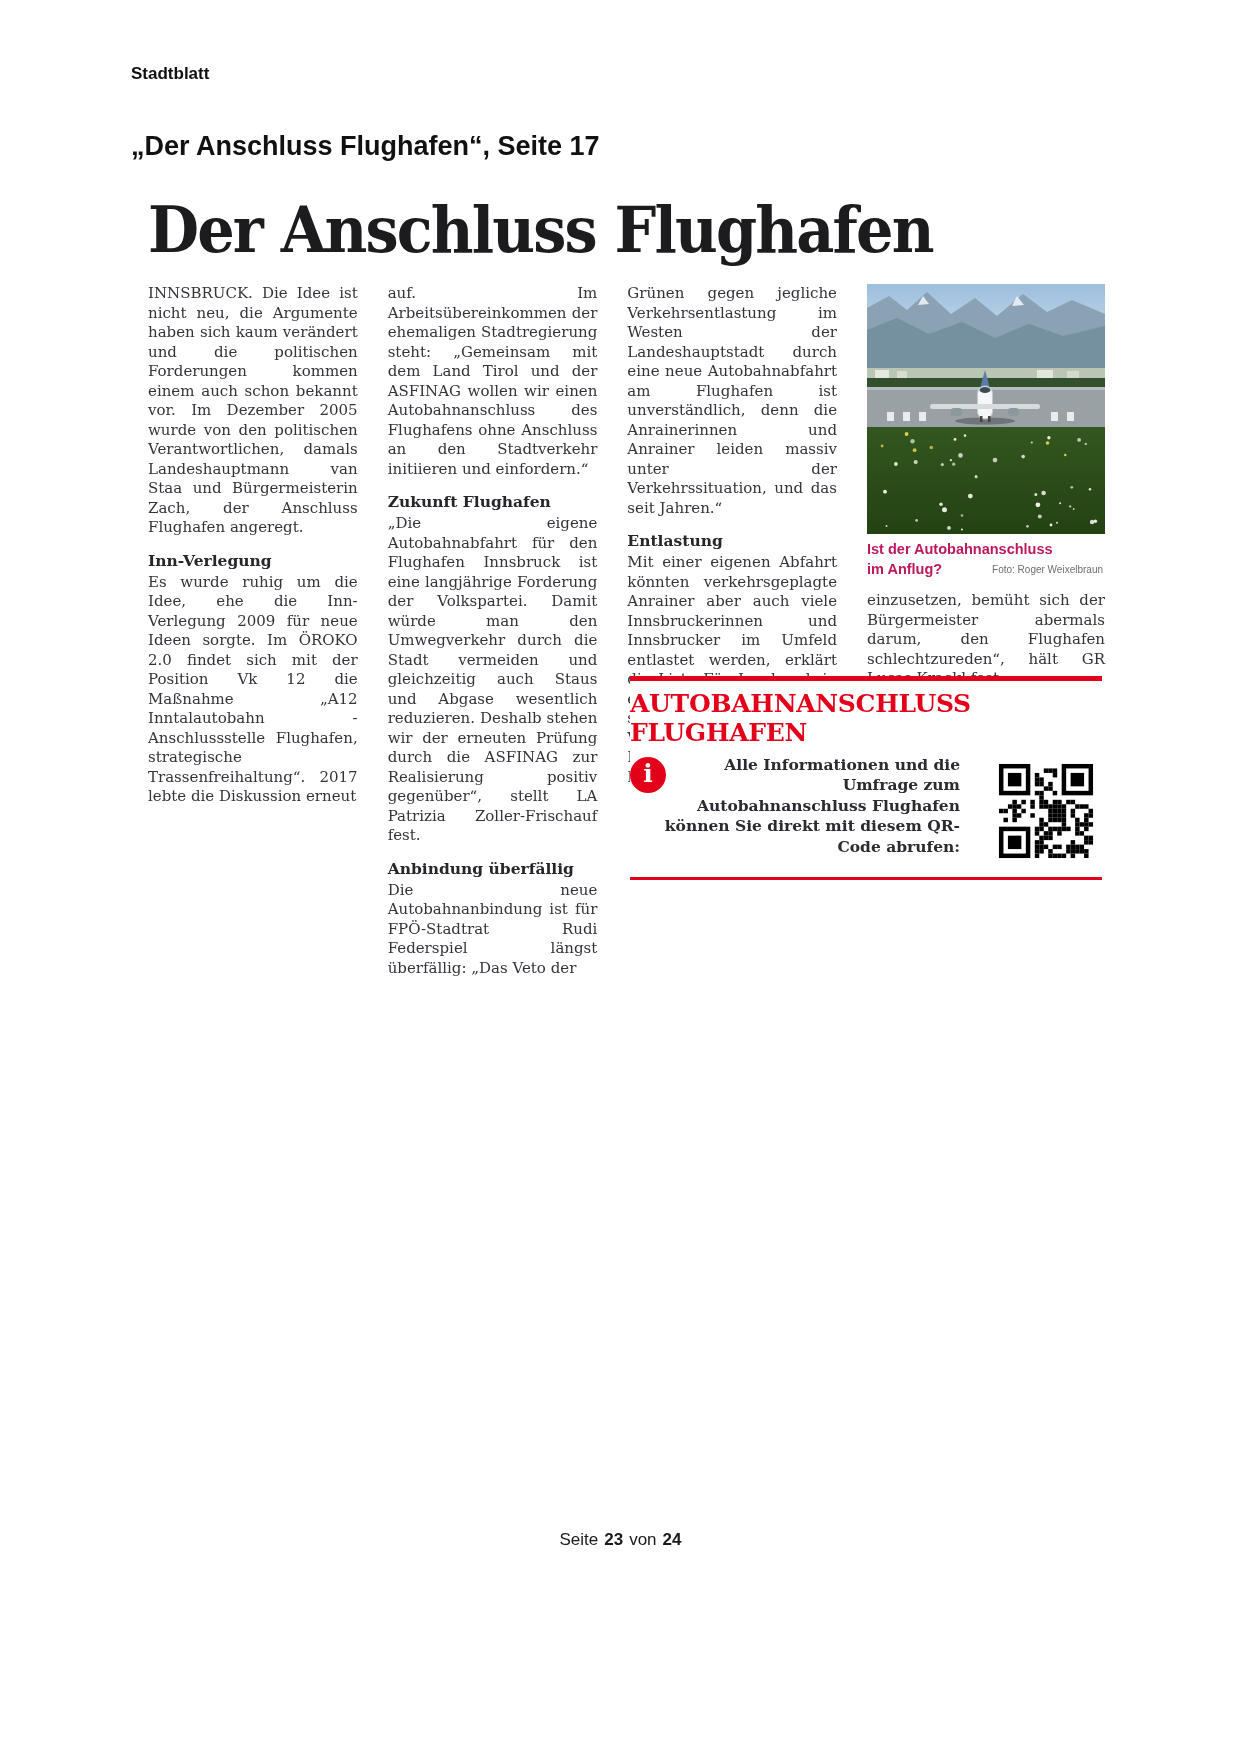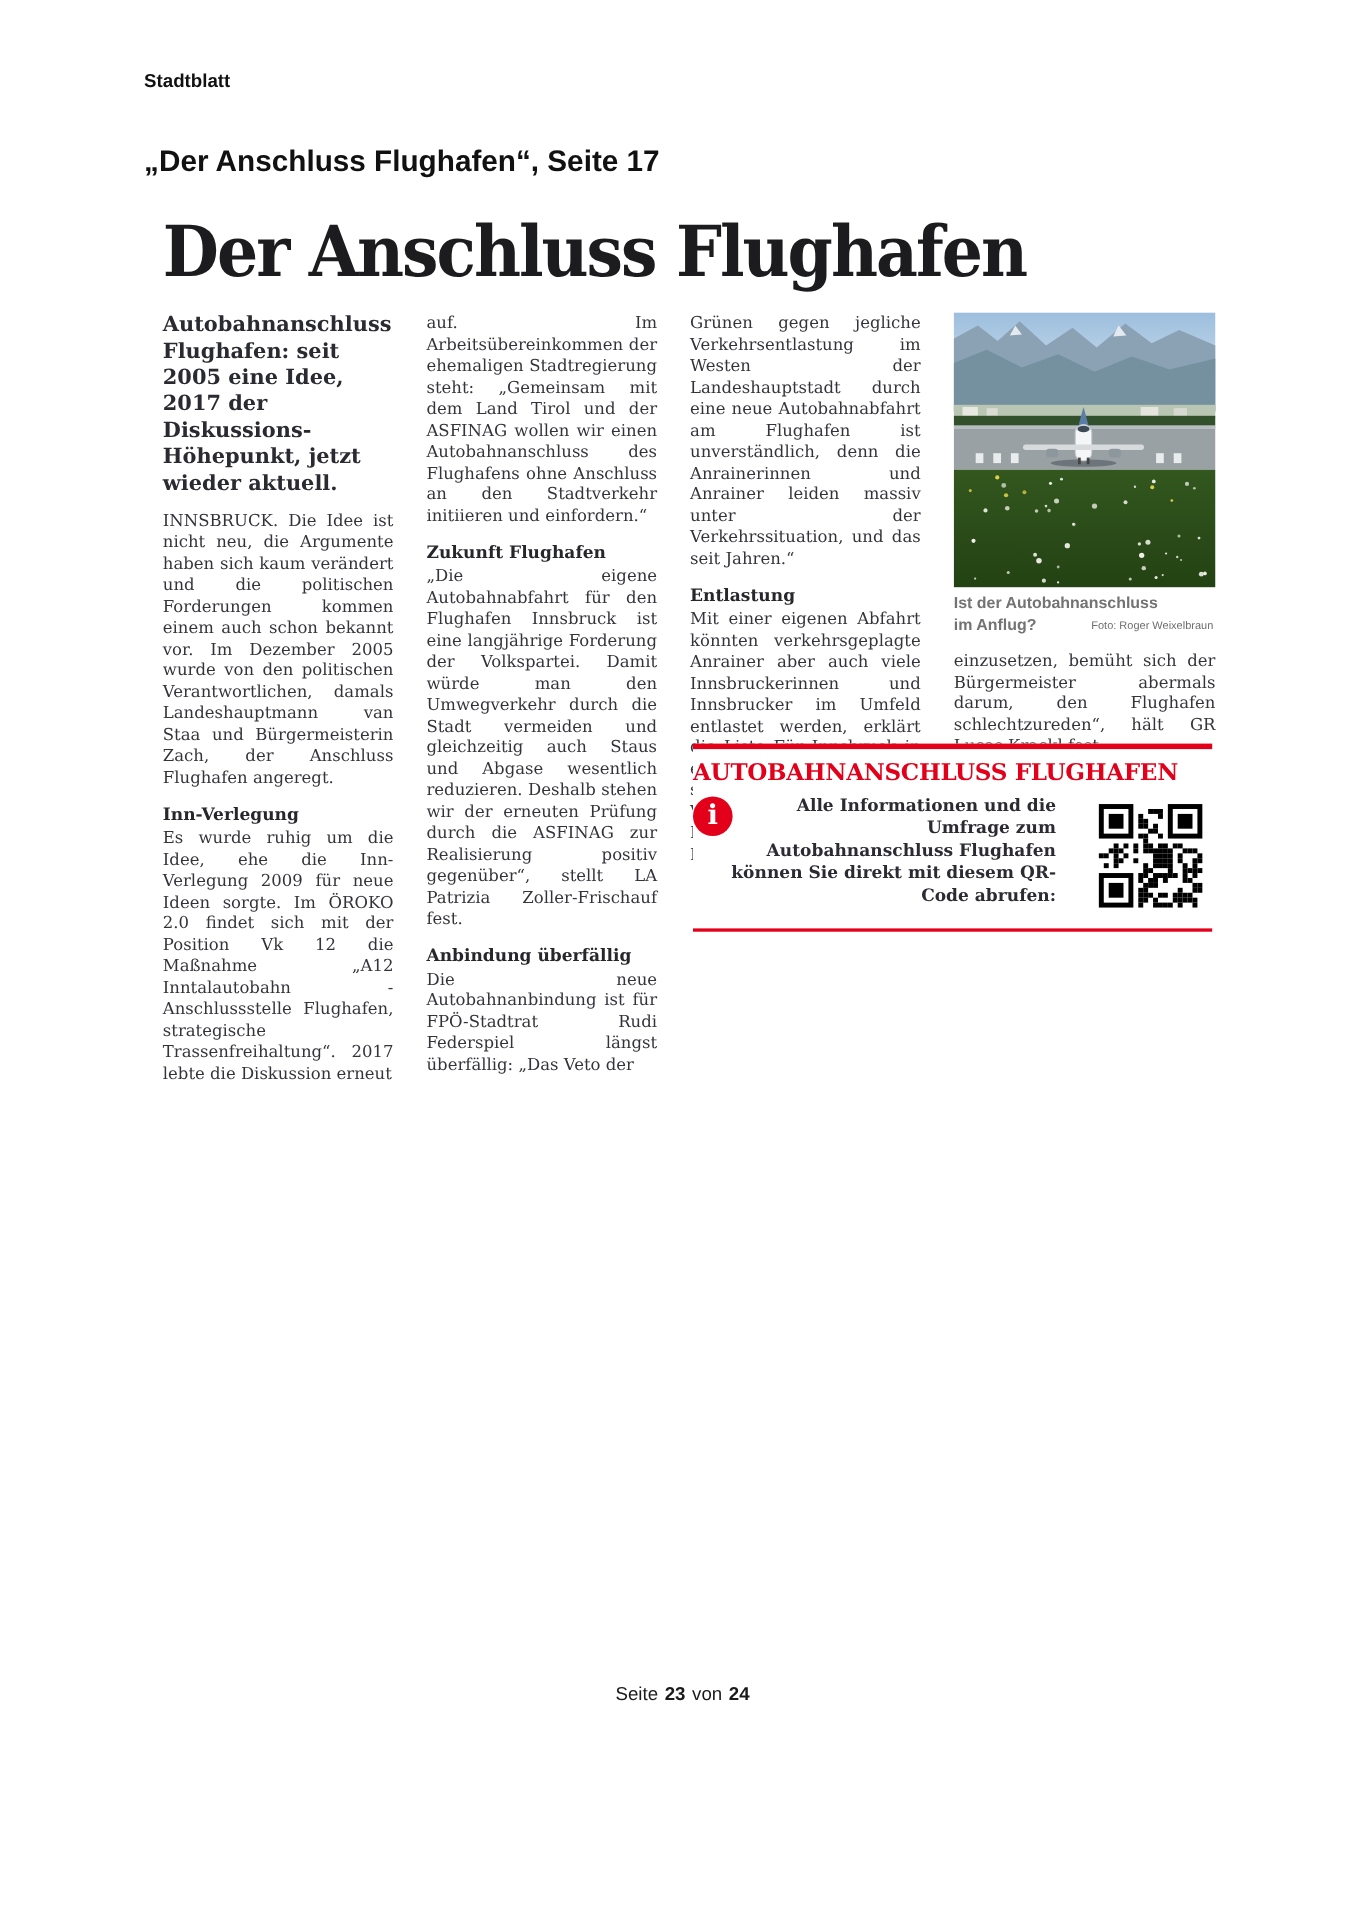--- a/index.html
+++ b/index.html
@@ -22,28 +22,28 @@
   .col .lead{font-size:19px;line-height:1.26;font-weight:bold;color:#2a2a31;text-align:left;margin-bottom:12px;}
   .col h3{font-size:15.5px;margin:13px 0 2px 0;color:#26262b;text-align:left;}
   .col4{flex:0 0 238px;}
 
   
   .photo{margin:0 0 6px 0;}
   .photo svg{display:block;}
   .photo-caption{position:relative;display:block;width:238px;margin-bottom:12px;
                  font-family:"Liberation Sans",sans-serif;}
   .photo-caption .cap{display:block;width:205px;font-size:14.5px;font-weight:bold;
-                      line-height:1.35;color:#737373;text-align:left;}
+                      line-height:1.35;color:#be185d;text-align:left;}
   .photo-caption .credit{position:absolute;right:2px;bottom:3px;font-size:10px;color:#6e6e6e;font-weight:normal;margin-top:33px;}
 
   
   .infobox{position:absolute;left:482px;top:392px;width:472px;background:#fff;
            font-family:"DejaVu Serif",serif;}
   .infobox .rule-top{height:5px;background:#e2001a;}
-  .infobox .ib-title{margin-top:8px;font-size:21px;font-weight:bold;color:#e2001a;
+  .infobox .ib-title{margin-top:8px;font-size:25px;font-weight:bold;color:#e2001a;
                      letter-spacing:-0.3px;}
   .infobox .ib-flex{display:flex;margin-top:8px;}
   .infobox .ib-left{width:330px;}
   .info-icon{float:left;width:36px;height:36px;margin:2px 10px 2px 0;border-radius:50%;
              background:#e2001a;color:#fff;font-family:"DejaVu Serif",serif;font-weight:bold;
              font-size:25px;line-height:34px;text-align:center;}
   .info-icon::before{content:"i";}
   .ib-text{margin:0;font-size:15.5px;line-height:1.32;font-weight:bold;color:#2b2b31;text-align:right;}
   .qr{margin-left:auto;width:112px;height:112px;}
   .infobox .rule-bottom{height:3px;background:#e2001a;margin-top:10px;clear:both;}
@@ -61,21 +61,20 @@
 
   <div class="doc-brand">Stadtblatt</div>
   <h1 class="doc-title">„Der Anschluss Flughafen“, Seite 17</h1>
 
   <section class="article">
     <h2 class="headline">Der Anschluss Flughafen</h2>
 
     <div class="cols">
 
       <div class="col">
-        <p class="lead">Autobahnanschluss Flughafen: seit 2005 eine Idee, 2017 der Diskussions-Höhepunkt, jetzt wieder aktuell.</p>
         <p>INNSBRUCK. Die Idee ist nicht neu, die Argumente haben sich kaum verändert und die politischen Forderungen kommen einem auch schon bekannt vor. Im Dezember 2005 wurde von den politischen Verantwortlichen, damals Landeshauptmann van Staa und Bürgermeisterin Zach, der Anschluss Flughafen angeregt.</p>
         <h3>Inn-Verlegung</h3>
         <p>Es wurde ruhig um die Idee, ehe die Inn-Verlegung 2009 für neue Ideen sorgte. Im ÖROKO 2.0 findet sich mit der Position Vk 12 die Maßnahme „A12 Inntalautobahn - Anschlussstelle Flughafen, strategische Trassenfreihaltung“. 2017 lebte die Diskussion erneut</p>
       </div>
 
       <div class="col">
         <p>auf. Im Arbeitsübereinkommen der ehemaligen Stadtregierung steht: „Gemeinsam mit dem Land Tirol und der ASFINAG wollen wir einen Autobahnanschluss des Flughafens ohne Anschluss an den Stadtverkehr initiieren und einfordern.“</p>
         <h3>Zukunft Flughafen</h3>
         <p>„Die eigene Autobahnabfahrt für den Flughafen Innsbruck ist eine langjährige Forderung der Volkspartei. Damit würde man den Umwegverkehr durch die Stadt vermeiden und gleichzeitig auch Staus und Abgase wesentlich reduzieren. Deshalb stehen wir der erneuten Prüfung durch die ASFINAG zur Realisierung positiv gegenüber“, stellt LA Patrizia Zoller-Frischauf fest.</p>
         <h3>Anbindung überfällig</h3>

